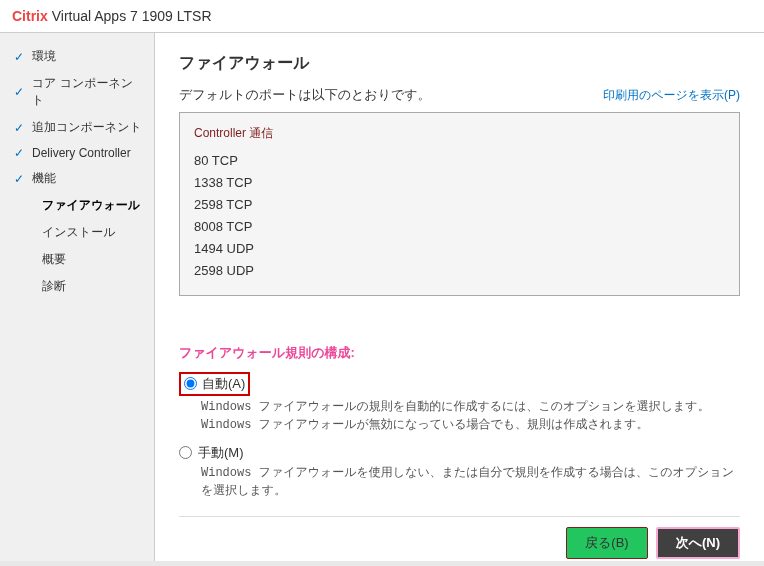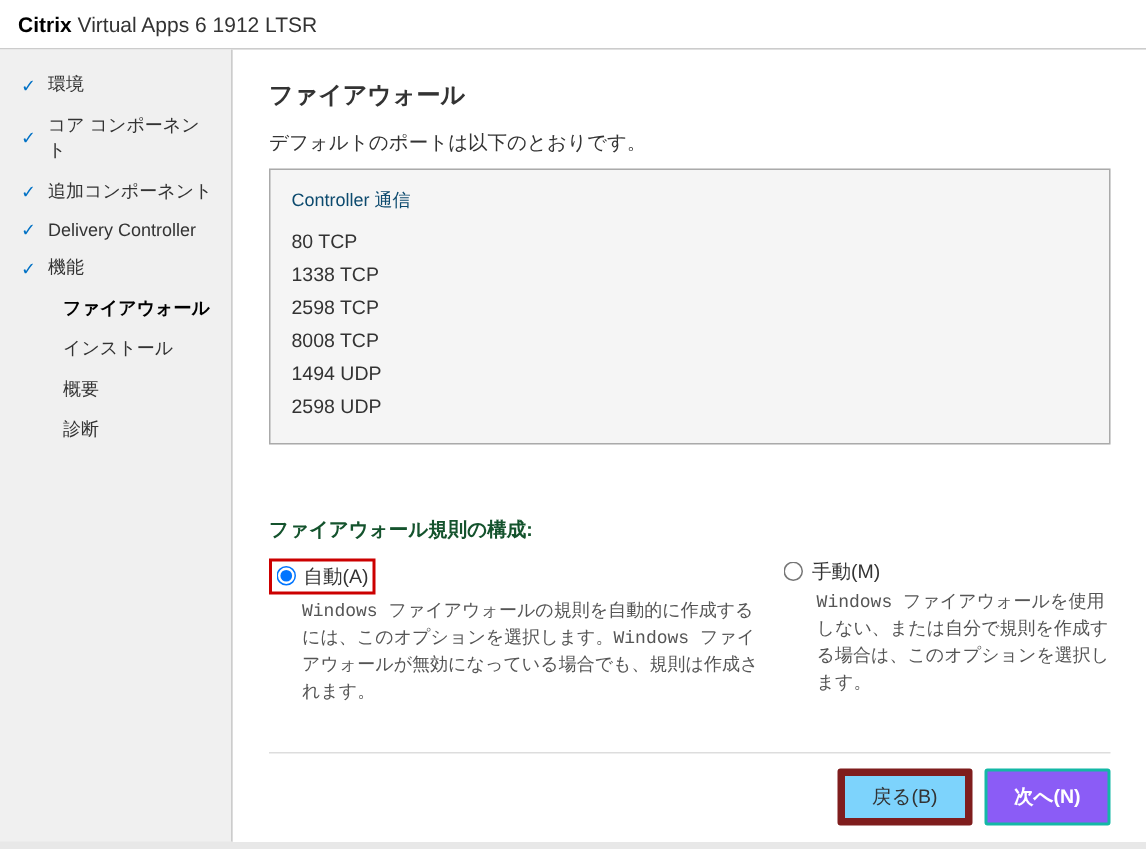--- a/index.html
+++ b/index.html
@@ -12,21 +12,21 @@
       overflow: hidden;
     }
     .title-bar {
       background: #fff;
       padding: 8px 12px;
       border-bottom: 1px solid #ccc;
       font-size: 14px;
       color: #333;
     }
     .title-bar .citrix {
-      color: #000000;
+      color: #ef4444;
       font-weight: bold;
     }
     .main-container {
       display: flex;
       height: calc(566px - 38px);
     }
     .sidebar {
       width: 155px;
       background: #f0f0f0;
       border-right: 1px solid #ccc;
@@ -90,41 +90,41 @@
     }
     .port-box {
       border: 1px solid #aaa;
       background: #f5f5f5;
       padding: 12px 14px;
       margin-bottom: 16px;
       min-height: 160px;
     }
     .port-box .port-title {
       font-size: 12px;
-      color: #0c4a6e;
+      color: #7f1d1d;
       margin-bottom: 8px;
     }
     .port-box .port-entry {
       font-size: 13px;
       font-weight: normal;
       color: #333;
       line-height: 1.7;
     }
     .firewall-config-title {
       font-size: 13px;
       font-weight: bold;
-      color: #14532d;
+      color: #ec4899;
       margin-bottom: 10px;
       margin-top: 48px;
     }
     .radio-group {
       display: flex;
-      flex-direction: row;
+      flex-direction: column;
       gap: 10px;
-      margin-bottom: 31px;
+      margin-bottom: 16px;
     }
     .radio-option {
       display: flex;
       flex-direction: column;
     }
     .radio-label-row {
       display: flex;
       align-items: center;
       gap: 6px;
     }
@@ -149,37 +149,37 @@
       justify-content: flex-end;
       gap: 8px;
       margin-top: 10px;
       padding-top: 10px;
       border-top: 1px solid #ddd;
     }
     .btn {
       padding: 5px 18px;
       font-size: 13px;
       cursor: pointer;
-      border: 5px solid #7f1d1d;
-      background: #7dd3fc;
+      border: 1px solid #7f1d1d;
+      background: #22c55e;
       color: #333;
       border-radius: 2px;
     }
     .btn-primary {
-      background: #8b5cf6;
+      background: #404040;
       color: #fff;
-      border: 2px solid #14b8a6;
+      border: 2px solid #f9a8d4;
       font-weight: bold;
     }
   </style>
 </head>
 <body>
 
 <div class="title-bar">
-  <span class="citrix">Citrix</span><span> Virtual Apps 6 1912 LTSR</span>
+  <span class="citrix">Citrix</span><span> Virtual Apps 7 1909 LTSR</span>
 </div>
 
 <div class="main-container">
   <div class="sidebar">
   <div class="sidebar-item checked">
         <span class="check-icon">✓</span>
         <span>環境</span>
       </div>
       <div class="sidebar-item checked">
         <span class="check-icon">✓</span>
@@ -213,20 +213,21 @@
         <span style="width: 14px; display: inline-block;"></span>
         <span>診断</span>
       </div>
     </div>
 
   <div class="content-area">
     <div class="page-title">ファイアウォール</div>
 
     <div class="description-row">
       <span class="description-text">デフォルトのポートは以下のとおりです。</span>
+      <a class="print-link">印刷用のページを表示(P)</a>
     </div>
 
     <div class="port-box">
       <div class="port-title">Controller 通信</div>
       <div class="port-entry">
         <div>80 TCP</div>
         <div>1338 TCP</div>
         <div>2598 TCP</div>
         <div>8008 TCP</div>
         <div>1494 UDP</div>

